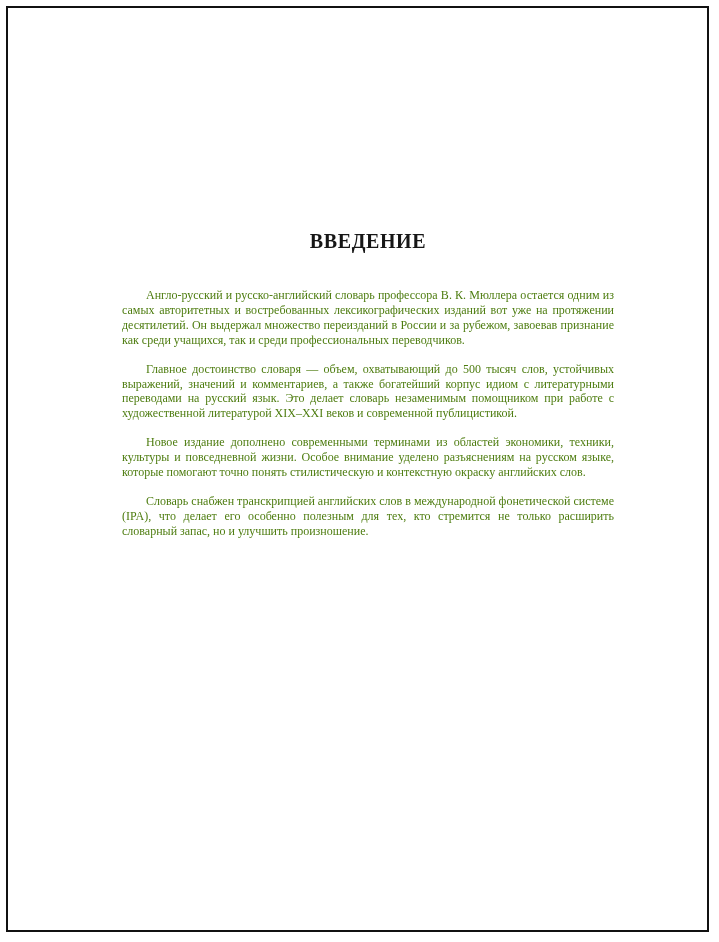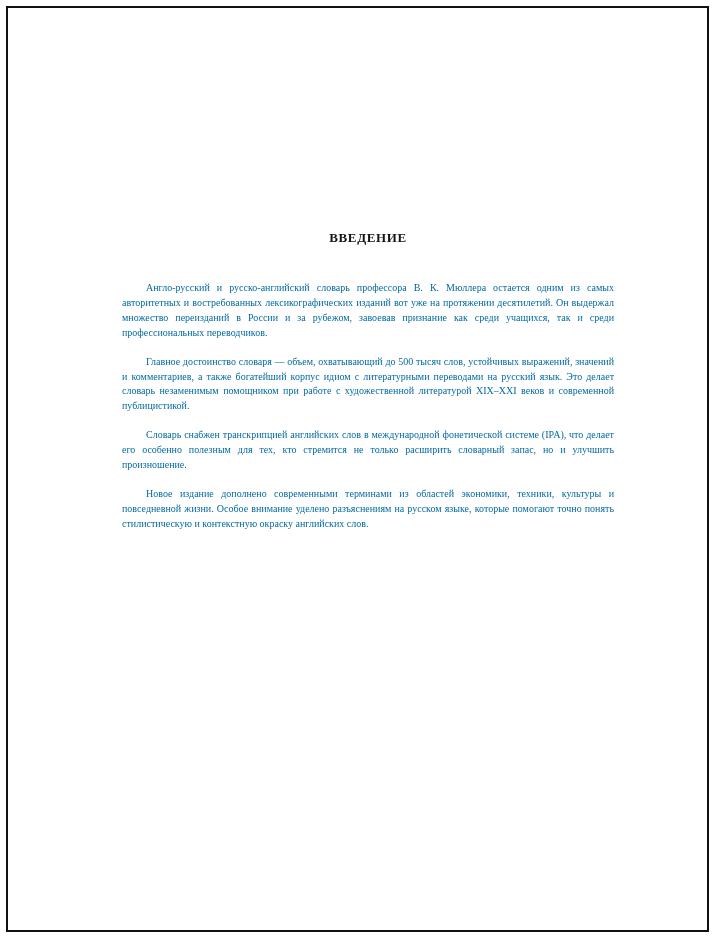--- a/index.html
+++ b/index.html
@@ -26,38 +26,38 @@
   }
   .content {
     position: absolute;
     left: 114px;
     top: 222px;
     width: 492px;
   }
   .title {
     margin: 0 0 35px 0;
     text-align: center;
-    font-size: 13px;
+    font-size: 20px;
     font-weight: bold;
     letter-spacing: 0.6px;
     color: #161616;
   }
   .para {
     margin: 0 0 14px 0;
-    font-size: 10px;
+    font-size: 12px;
     line-height: 14.9px;
     text-align: justify;
     text-indent: 24px;
-    color: #0369a1;
+    color: #4d7c0f;
   }
 </style>
 </head>
 <body>
 
 <div class="page-frame">
   <div class="content">
     <h1 class="title">ВВЕДЕНИЕ</h1>
     <p class="para">Англо-русский и русско-английский словарь профессора В. К. Мюллера остается одним из самых авторитетных и востребованных лексикографических изданий вот уже на протяжении десятилетий. Он выдержал множество переизданий в России и за рубежом, завоевав признание как среди учащихся, так и среди профессиональных переводчиков.</p>
     <p class="para">Главное достоинство словаря — объем, охватывающий до 500 тысяч слов, устойчивых выражений, значений и комментариев, а также богатейший корпус идиом с литературными переводами на русский язык. Это делает словарь незаменимым помощником при работе с художественной литературой XIX–XXI веков и современной публицистикой.</p>
+    <p class="para">Новое издание дополнено современными терминами из областей экономики, техники, культуры и повседневной жизни. Особое внимание уделено разъяснениям на русском языке, которые помогают точно понять стилистическую и контекстную окраску английских слов.</p>
     <p class="para">Словарь снабжен транскрипцией английских слов в международной фонетической системе (IPA), что делает его особенно полезным для тех, кто стремится не только расширить словарный запас, но и улучшить произношение.</p>
-    <p class="para">Новое издание дополнено современными терминами из областей экономики, техники, культуры и повседневной жизни. Особое внимание уделено разъяснениям на русском языке, которые помогают точно понять стилистическую и контекстную окраску английских слов.</p>
   </div>
 </div>
 
 </body></html>

